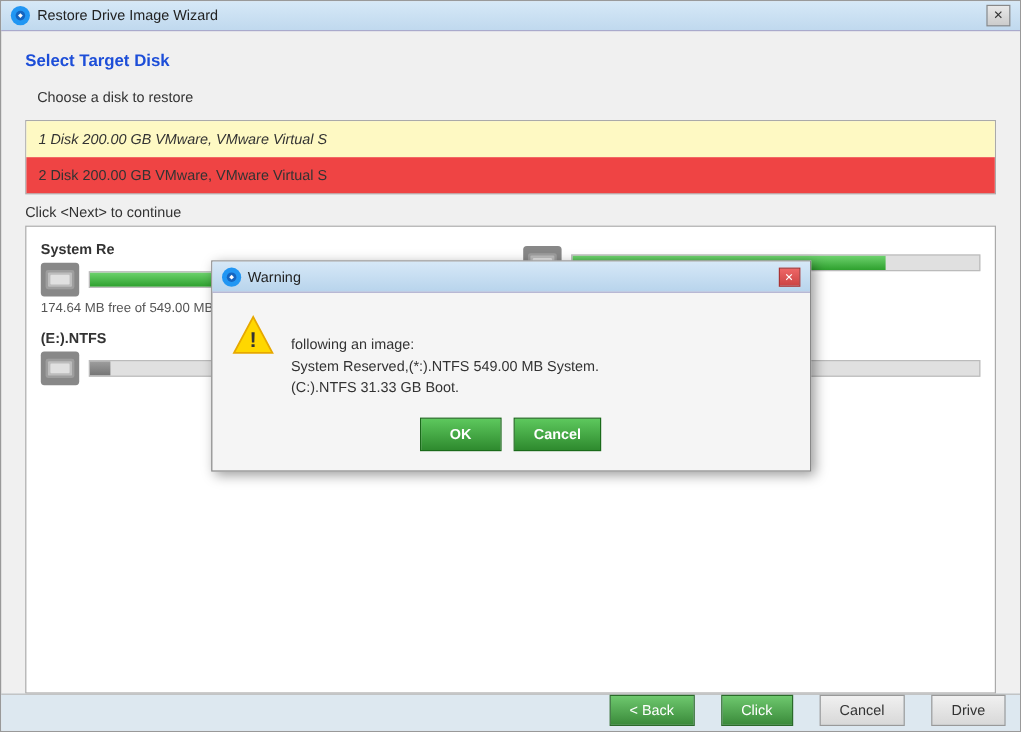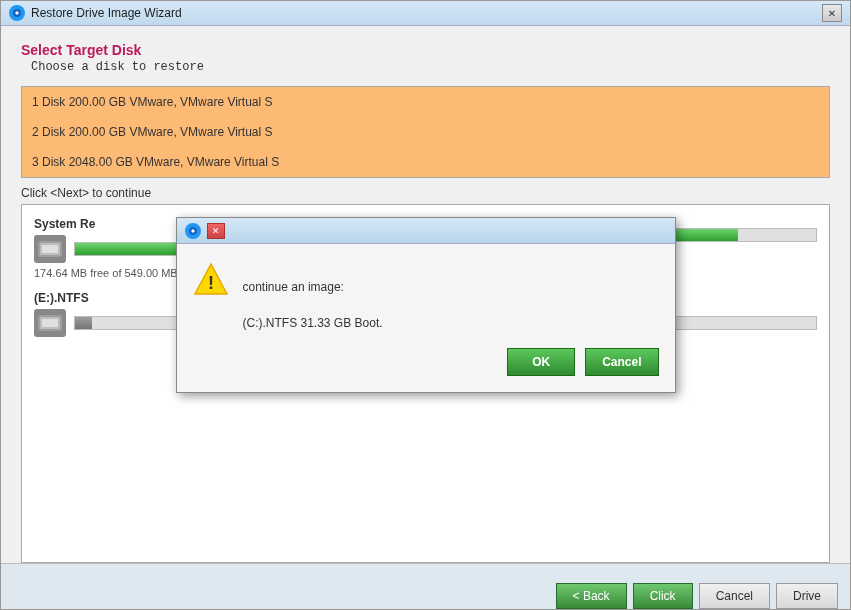--- a/index.html
+++ b/index.html
@@ -67,48 +67,48 @@
     .content-area {
       flex: 1;
       padding: 16px 20px 0 20px;
       display: flex;
       flex-direction: column;
     }
 
     .page-title {
       font-size: 14px;
       font-weight: bold;
-      color: #be185d;
-      margin-bottom: 2px;
+      color: #1d4ed8;
+      margin-bottom: 16px;
     }
 
     .page-subtitle {
       font-size: 12px;
       color: #333;
       margin-left: 10px;
       margin-bottom: 12px;
-      font-family: Liberation Mono, monospace;
     }
 
     .disk-list-container {
       border: 1px solid #aaa;
       background: white;
       margin-bottom: 8px;
     }
 
     .disk-item {
       padding: 8px 10px;
       font-size: 12px;
       color: #333;
       cursor: pointer;
-      background: #fdba74;
+      background: #ef4444;
     }
 
     .disk-item.selected {
-      background: #fdba74;
+      background: #fef9c3;
+      font-style: italic;
     }
 
     .status-text {
       font-size: 12px;
       color: #333;
       margin-bottom: 4px;
     }
 
     .partitions-panel {
       border: 1px solid #aaa;
@@ -177,28 +177,28 @@
     
     .partitions-panel::-webkit-scrollbar { width: 16px; }
     .partitions-panel::-webkit-scrollbar-track { background: #f0f0f0; border-left: 1px solid #ccc; }
     .partitions-panel::-webkit-scrollbar-thumb {
       background: linear-gradient(to right, #ccc, #aaa);
       border: 1px solid #999;
     }
 
     
     .bottom-bar {
-      height: 46px;
+      height: 31px;
       background: #dde8f0;
       border-top: 1px solid #bbb;
       display: flex;
-      align-items: flex-end;
+      align-items: flex-start;
       justify-content: flex-end;
       padding: 0 12px;
-      gap: 6px;
+      gap: 22px;
     }
 
     .btn {
       height: 26px;
       padding: 0 16px;
       font-size: 12px;
       border: 1px solid #888;
       cursor: pointer;
       font-family: inherit;
     }
@@ -293,21 +293,21 @@
     }
 
     .dialog-message {
       font-size: 12px;
       color: #333;
       line-height: 1.5;
     }
 
     .dialog-buttons {
       display: flex;
-      justify-content: flex-end;
+      justify-content: center;
       gap: 10px;
       padding: 0 16px 16px 16px;
     }
 
     .btn-ok {
       background: linear-gradient(to bottom, #5dc85d, #2e8a2e);
       color: white;
       border: 1px solid #1a6a1a;
       height: 28px;
       padding: 0 24px;
@@ -346,21 +346,20 @@
   </div>
 
   <div class="content-area">
 
     <div class="page-title">Select Target Disk</div>
     <div class="page-subtitle">Choose a disk to restore</div>
 
     <div class="disk-list-container">
       <div class="disk-item selected">1 Disk 200.00 GB VMware,  VMware Virtual S</div>
       <div class="disk-item">2 Disk 200.00 GB VMware,  VMware Virtual S</div>
-      <div class="disk-item">3 Disk 2048.00 GB VMware,  VMware Virtual S</div>
     </div>
 
     <div class="status-text">Click &lt;Next&gt; to continue</div>
 
     <div class="partitions-panel">
       <div class="partitions-inner">
 
         <div class="partition-item">
           <div class="partition-label">System Re</div>
           <div class="partition-row">
@@ -444,34 +443,35 @@
 <div class="dialog-overlay">
   <div class="dialog">
 
     <div class="dialog-title-bar">
       <div class="dialog-icon">
         <svg width="10" height="10" viewBox="0 0 10 10">
           <circle cx="5" cy="5" r="4" fill="#1565C0"></circle>
           <path d="M3 5 L5 3 L7 5 L5 7 Z" fill="white"></path>
         </svg>
       </div>
+      <span class="dialog-title-text">Warning</span>
       <div class="dialog-close-btn">✕</div>
     </div>
 
     <div class="dialog-body">
       <div class="warning-icon-container">
         <svg class="warning-triangle" width="36" height="36" viewBox="0 0 36 36">
           <polygon points="18,2 34,32 2,32" fill="#FFD700" stroke="#E6A800" stroke-width="1.5"></polygon>
           <text x="18" y="27" text-anchor="middle" font-size="18" font-weight="bold" fill="#333">!</text>
         </svg>
       </div>
       <div class="dialog-message">
         <br>
-        <span>continue an image:</span><br>
-        <br>
+        <span>following an image:</span><br>
+        <span>System Reserved,(*:).NTFS 549.00 MB System.</span><br>
         <span>(C:).NTFS 31.33 GB Boot.</span><br>
       </div>
     </div>
 
     <div class="dialog-buttons">
       <button class="btn-ok">OK</button>
       <button class="btn-cancel-dialog">Cancel</button>
     </div>
 
   </div>

